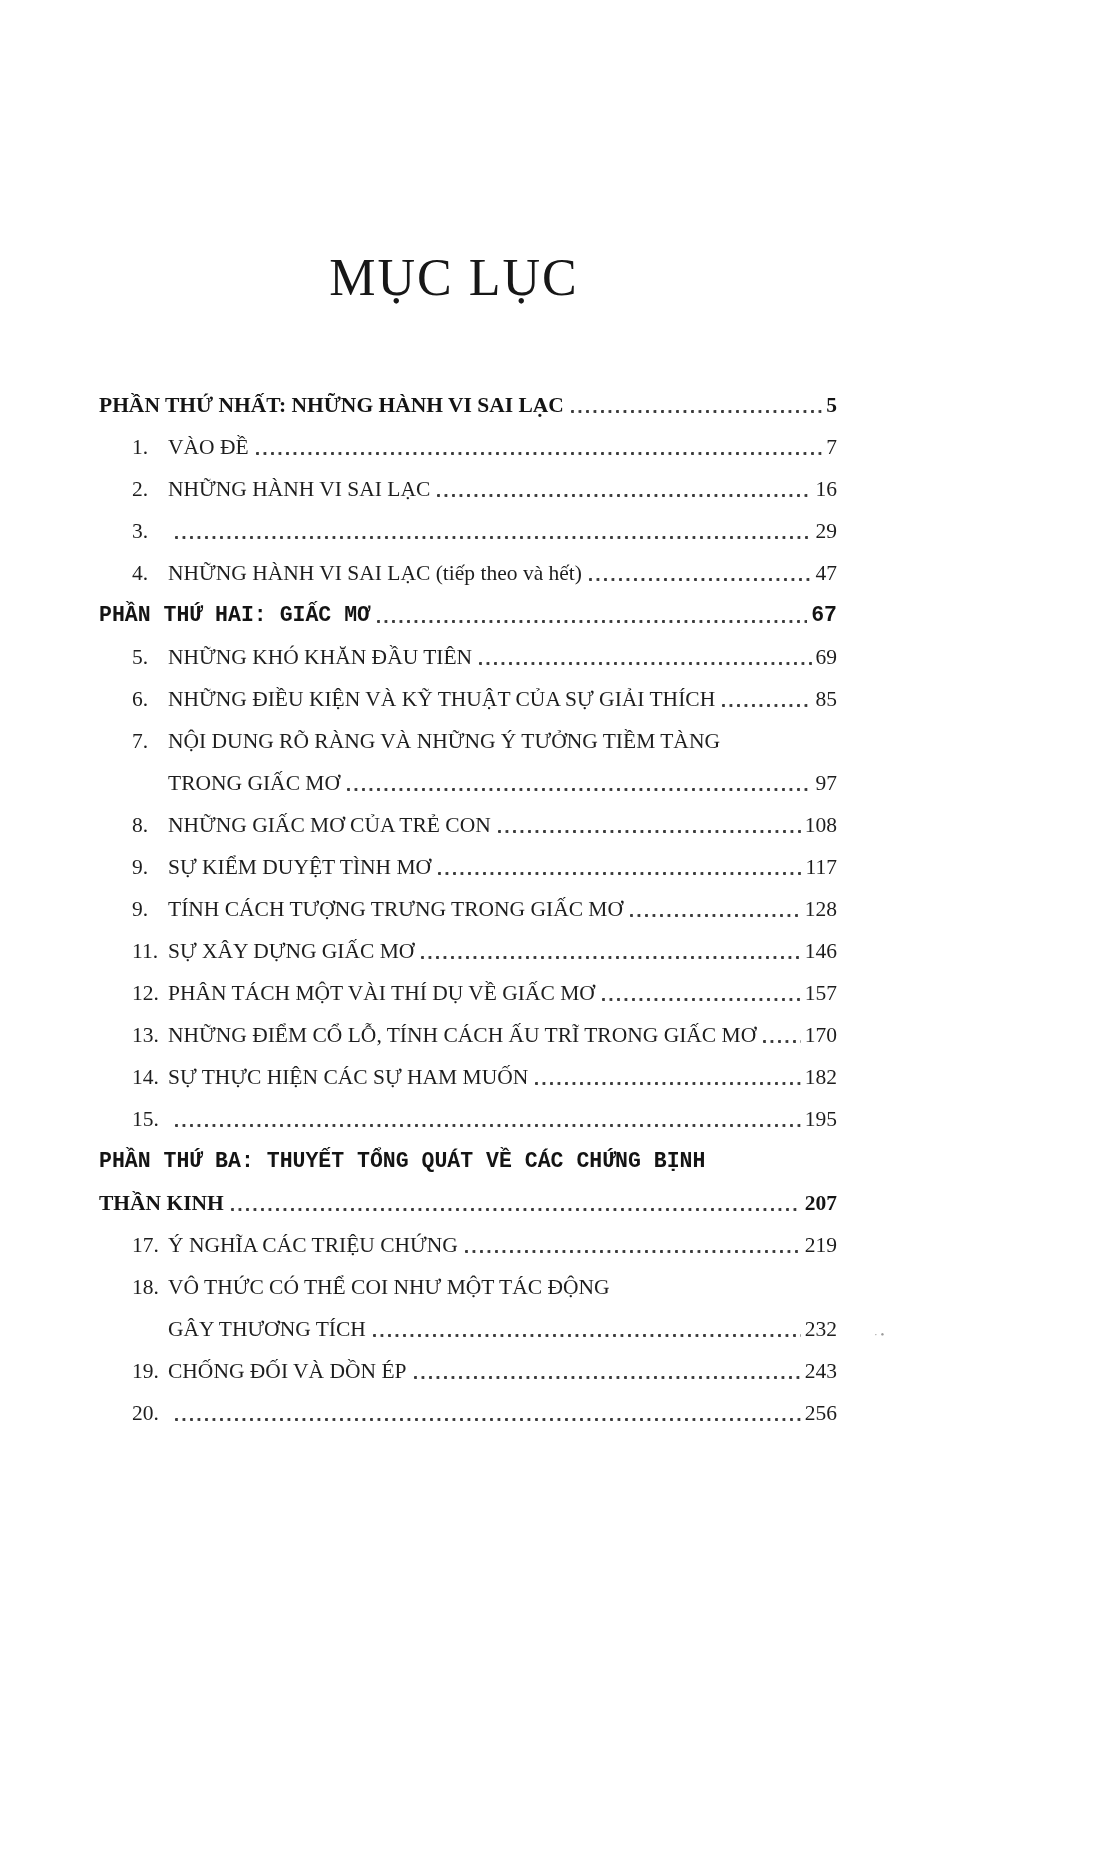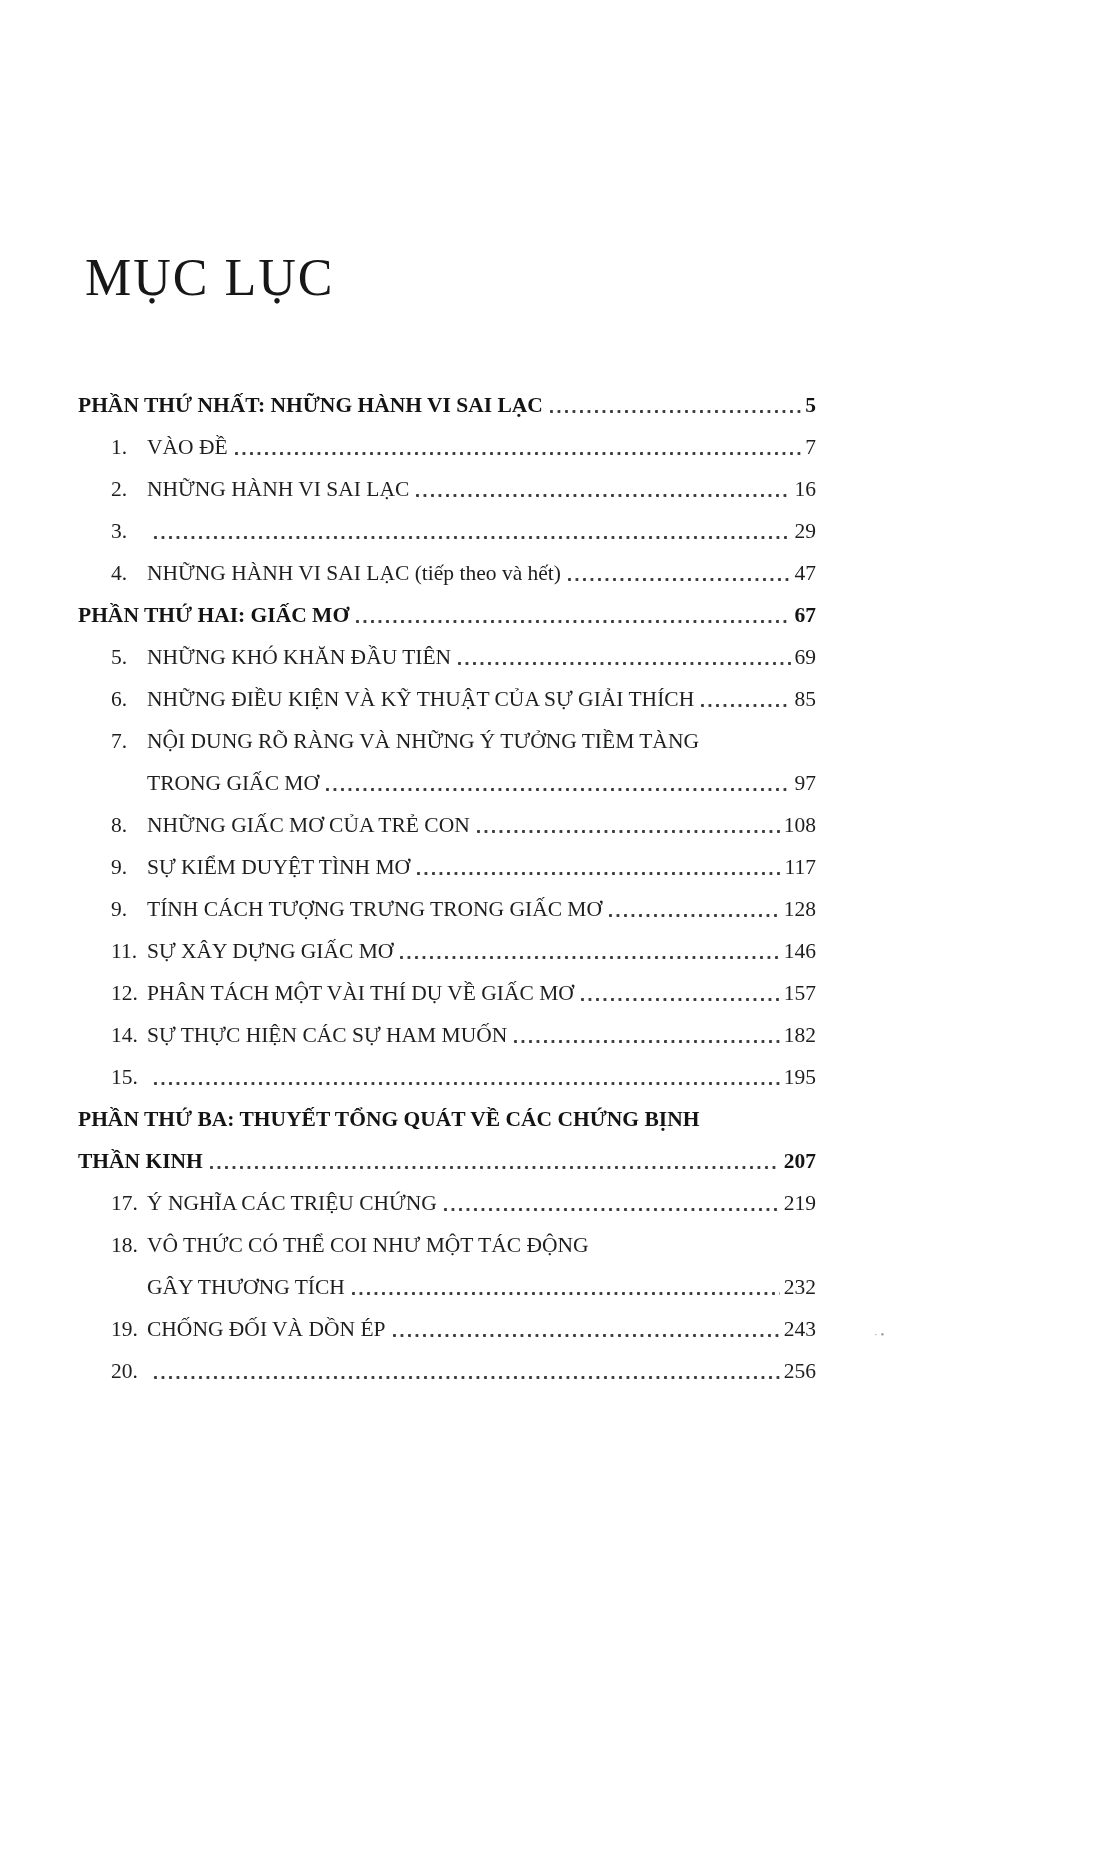--- a/index.html
+++ b/index.html
@@ -13,35 +13,37 @@
     position: relative;
     font-family: "Liberation Serif", "DejaVu Serif", serif;
     color: #1e1e1e;
     overflow: hidden;
   }
   .page-title {
     position: absolute;
     top: 248px;
     left: 85px;
     width: 738px;
+    text-align: center;
     font-size: 52px;
     letter-spacing: 2px;
     font-weight: normal;
     color: #171717;
   }
   .toc {
     position: absolute;
     top: 390px;
-    left: 78px;
+    left: 99px;
     width: 738px;
     font-size: 21.5px;
   }
   .toc-section { margin: 0; }
   .toc-section + .toc-section .row.heading.first-line {
     margin-top: 12px;
+    font-family: Liberation Mono, monospace;
   }
   .row {
     display: flex;
     align-items: baseline;
     line-height: 30px;
     margin-bottom: 12px;
     white-space: nowrap;
   }
   .row.heading { font-weight: bold; color: #141414; }
   .num {
@@ -178,20 +180,26 @@
         <span class="leader"></span>
         <span class="pg">146</span>
       </div>
       <div class="row item first-line">
         <span class="num">12.</span>
         <span class="txt">PHÂN TÁCH MỘT VÀI THÍ DỤ VỀ GIẤC MƠ</span>
         <span class="leader"></span>
         <span class="pg">157</span>
       </div>
       <div class="row item first-line">
+        <span class="num">13.</span>
+        <span class="txt">NHỮNG ĐIỂM CỔ LỖ, TÍNH CÁCH ẤU TRĨ TRONG GIẤC MƠ</span>
+        <span class="leader"></span>
+        <span class="pg">170</span>
+      </div>
+      <div class="row item first-line">
         <span class="num">14.</span>
         <span class="txt">SỰ THỰC HIỆN CÁC SỰ HAM MUỐN</span>
         <span class="leader"></span>
         <span class="pg">182</span>
       </div>
       <div class="row item first-line">
         <span class="num">15.</span>
         <span class="leader"></span>
         <span class="pg">195</span>
       </div>

